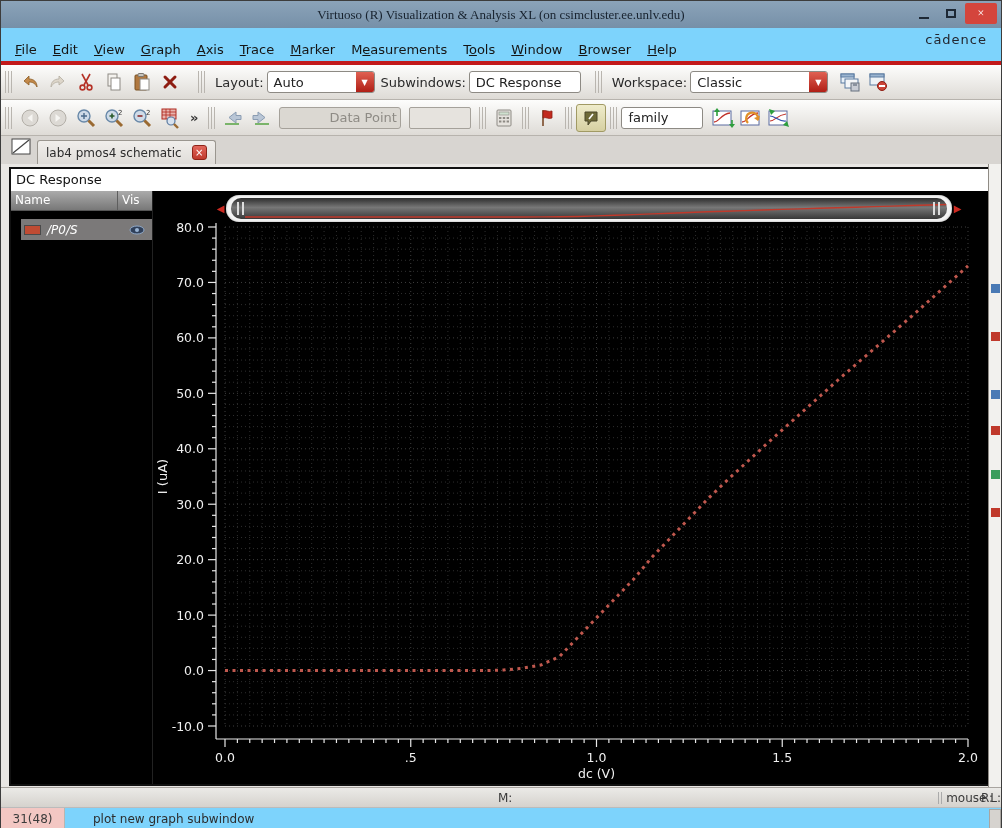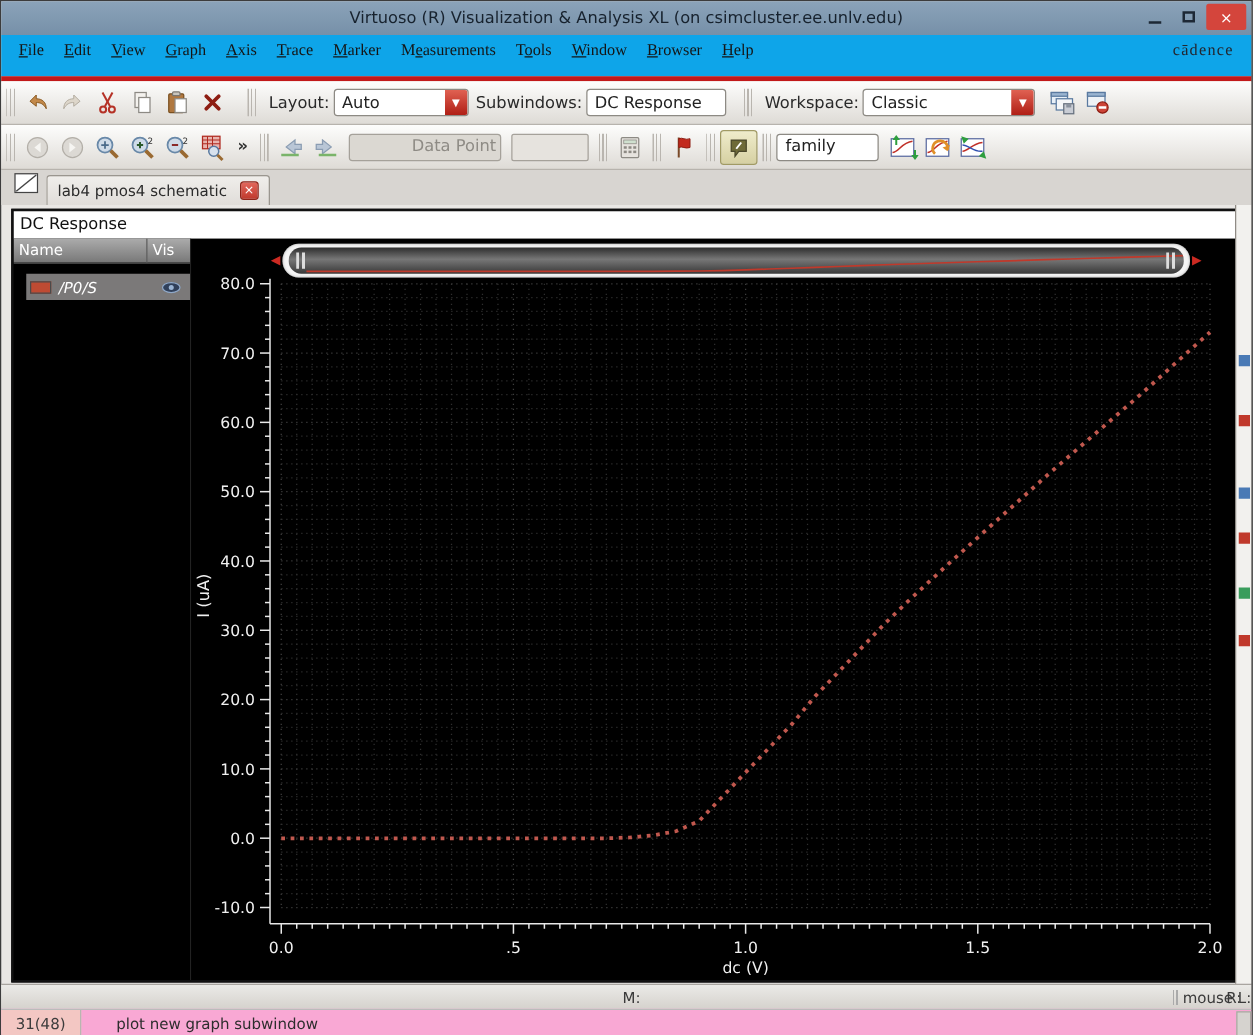--- a/index.html
+++ b/index.html
@@ -1,32 +1,32 @@
 <!DOCTYPE html>
 <html><head>
 <meta charset="utf-8">
 <style>
   * { margin:0; padding:0; box-sizing:border-box; }
   html,body { width:1002px; height:828px; overflow:hidden; background:#444; }
   #app { position:relative; width:1002px; height:828px; font-family:"DejaVu Sans", sans-serif; background:#e9e7e4; border:1px solid #3c3c3c; }
 
   
   .titlebar { position:absolute; left:0; top:0; width:100%; height:27px;
-    background:linear-gradient(#8ba3b9,#7690a8); display:flex; align-items:center; }
+    background:linear-gradient(#8ba3b9,#7690a8); display:flex; align-items:center;font-family:Liberation Serif, serif; }
   .titlebar .title { flex:1; text-align:center; font-size:13px; color:#17222e; }
   .winbtns { position:absolute; right:4px; top:2px; display:flex; gap:2px; }
   .winbtn { width:25px; height:21px; display:flex; align-items:center; justify-content:center;
     font-size:13px; color:#1d2835; cursor:default; }
   .winbtn.close { width:32px; background:#d4453c; color:#fff; border-radius:2px; font-size:12px; }
   .glyph-min { width:10px; height:2px; background:#1d2835; margin-top:8px; }
   .glyph-max { width:10px; height:9px; border:2px solid #1d2835; }
 
   
-  .menubar { position:absolute; left:0; top:27px; width:100%; height:33px; background:#0ea5e9;
-    display:flex; align-items:flex-start; padding-left:6px;font-family:Liberation Serif, serif; }
+  .menubar { position:absolute; left:0; top:27px; width:100%; height:33px; background:#7dd3fc;
+    display:flex; align-items:flex-end; padding-left:6px; }
   .menu-item { font-size:13px; color:#151515; padding:4px 8px; }
   .menu-item u { text-decoration:underline; }
   .brand { position:absolute; right:14px; top:4px; font-size:13px; letter-spacing:1px; color:#23262f; font-weight:500; }
   .redline { position:absolute; left:0; top:60px; width:100%; height:4px; background:#c2191a; }
 
   
   .toolbar { position:absolute; left:0; width:100%; background:linear-gradient(#fdfdfc,#dedbd6);
     border-bottom:1px solid #b7b3ad; display:flex; align-items:center; }
   .tb1 { top:64px; height:35px; }
   .tb2 { top:99px; height:36px; }
@@ -93,21 +93,21 @@
   .frag { position:absolute; left:2px; width:9px; height:9px; }
 
   
   .statusbar { position:absolute; left:0; top:786px; width:100%; height:20px;
     background:linear-gradient(#ebeae7,#d5d2cd); border-top:1px solid #a9a5a0;
     display:flex; align-items:center; font-size:12px; color:#3a3a3a;justify-content:flex-end; }
   .statusbar .sgrip { width:6px; height:12px; margin:0 2px 0 4px;
     background:repeating-linear-gradient(90deg,#aaa 0 1px,transparent 1px 3px); }
   .status-mid { position:absolute; left:497px; }
   .status-right { position:absolute; right:8px; }
-  .cmdbar { position:absolute; left:0; top:806px; width:100%; height:22px; background:#f9a8d4;
+  .cmdbar { position:absolute; left:0; top:806px; width:100%; height:22px; background:#7dd3fc;
     border-top:1px solid #bbb; display:flex; align-items:stretch; font-size:12px; }
   .cmd-count { width:64px; background:#f3c7c3; color:#3c3c3c; display:flex; align-items:center;
     justify-content:center; border-right:1px solid #b9b5b0; }
   .cmd-msg { display:flex; align-items:center; padding-left:28px; color:#2d2d2d; }
   .cmd-scroll { position:absolute; right:0; top:1px; width:12px; height:21px; background:#d6d3cf;
     border:1px solid #a9a5a0; }
 </style>
 </head>
 <body>
 

